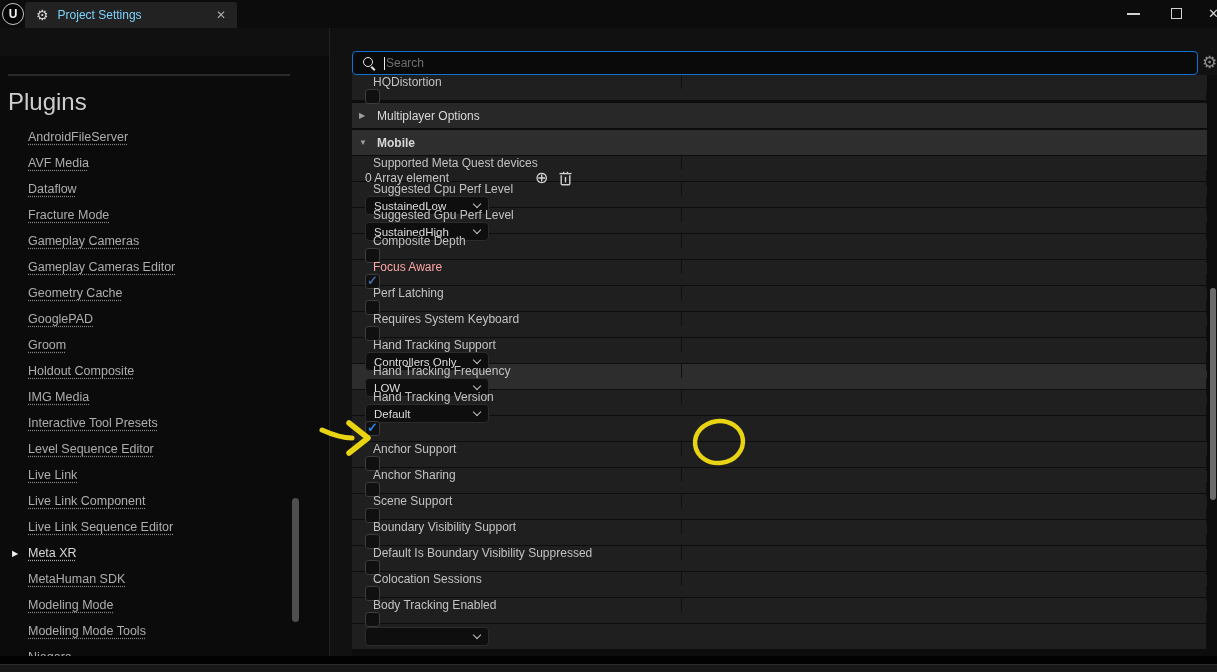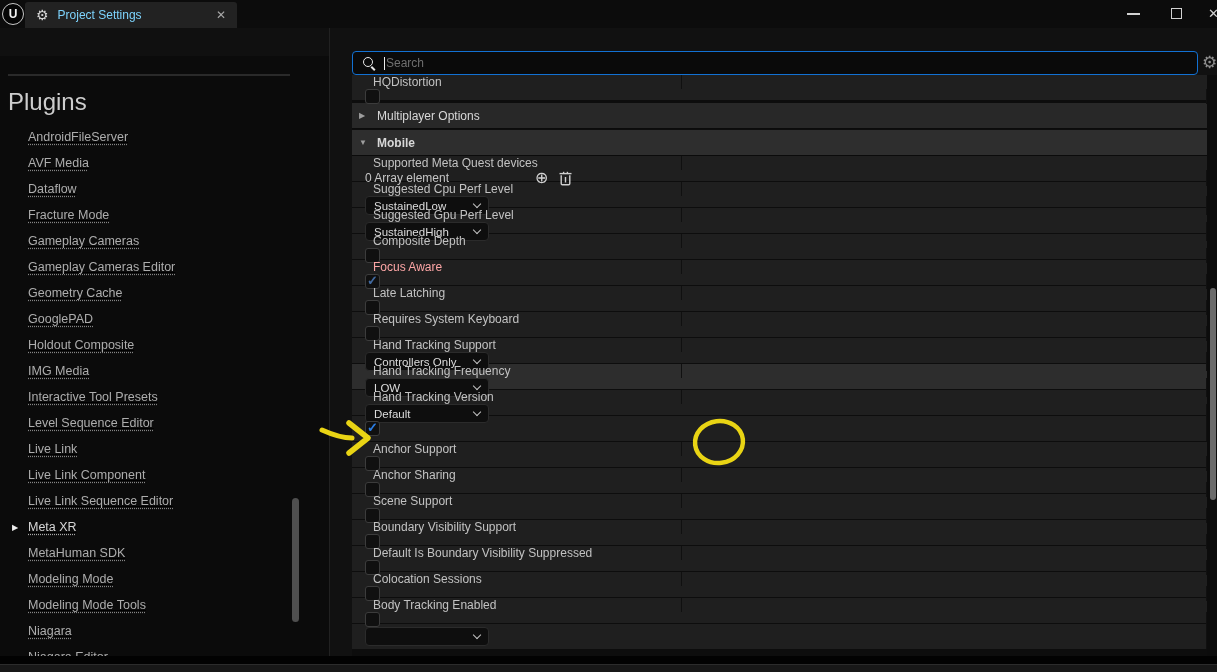--- a/index.html
+++ b/index.html
@@ -117,20 +117,23 @@
         <li class="plugin-item">
           <span class="plugin-link">Gameplay Cameras Editor</span>
         </li>
         <li class="plugin-item">
           <span class="plugin-link">Geometry Cache</span>
         </li>
         <li class="plugin-item">
           <span class="plugin-link">GooglePAD</span>
         </li>
         <li class="plugin-item">
+          <span class="plugin-link">Groom</span>
+        </li>
+        <li class="plugin-item">
           <span class="plugin-link">Holdout Composite</span>
         </li>
         <li class="plugin-item">
           <span class="plugin-link">IMG Media</span>
         </li>
         <li class="plugin-item">
           <span class="plugin-link">Interactive Tool Presets</span>
         </li>
         <li class="plugin-item">
           <span class="plugin-link">Level Sequence Editor</span>
@@ -249,21 +252,21 @@
           <div class="cell-label">Focus Aware</div>
           <div class="cell-value">
             <div class="cb dim-check">
               <span class="check">✓</span>
             </div>
           </div>
           <div class="cell-right"></div>
         </div>
         <div class="row">
           <div class="gutter"></div>
-          <div class="cell-label">Late Latching</div>
+          <div class="cell-label">Perf Latching</div>
           <div class="cell-value">
             <div class="cb"></div>
           </div>
           <div class="cell-right"></div>
         </div>
         <div class="row">
           <div class="gutter"></div>
           <div class="cell-label">Requires System Keyboard</div>
           <div class="cell-value">
             <div class="cb"></div>

